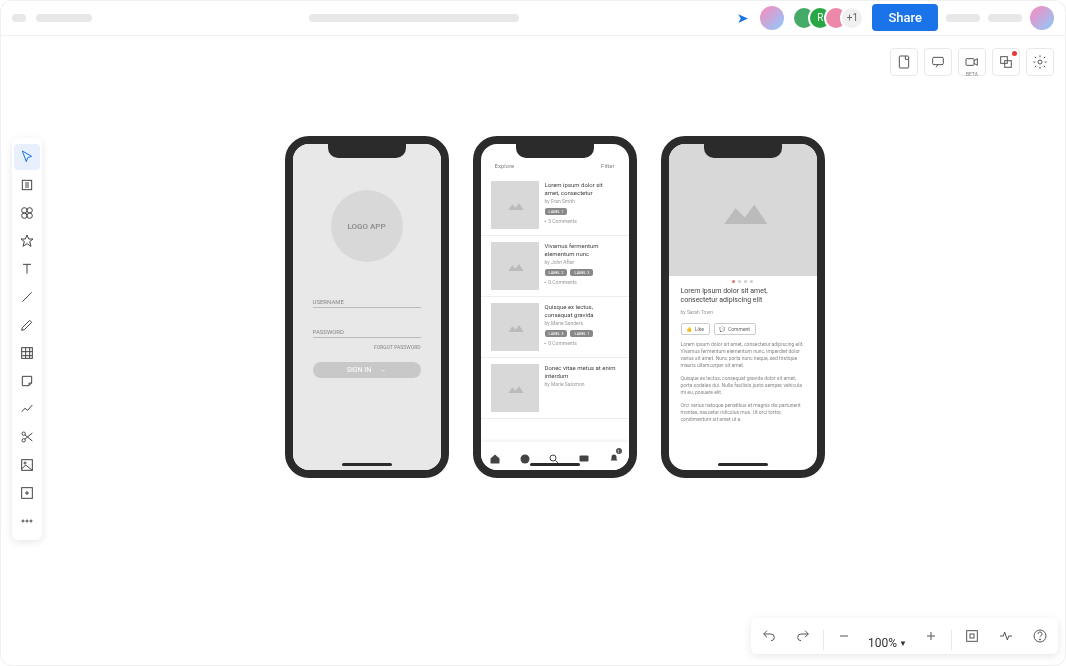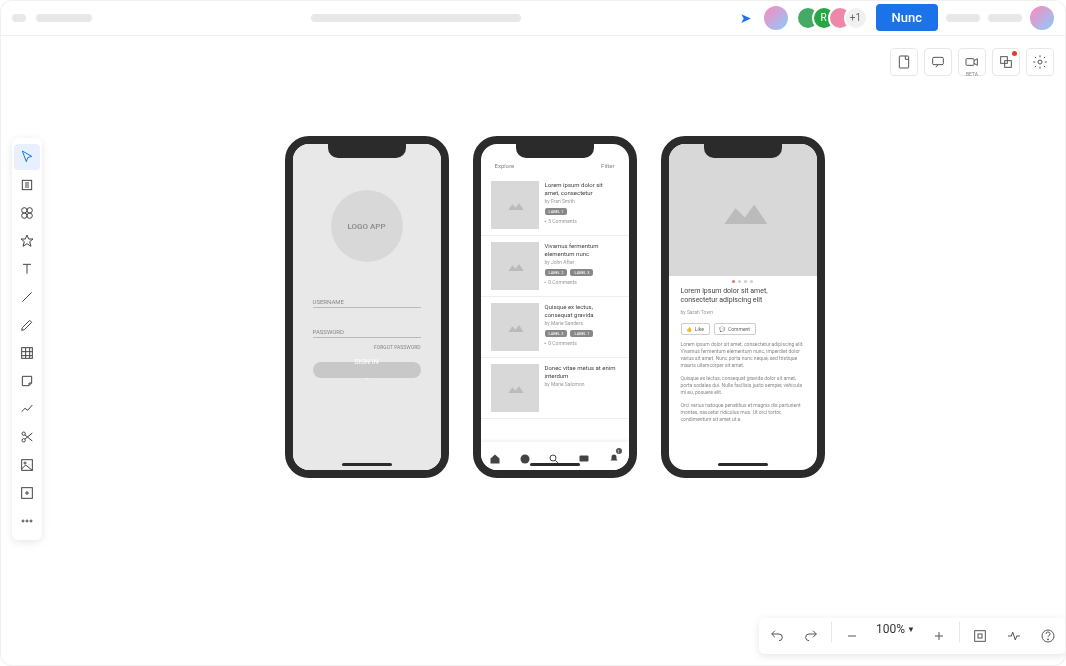--- a/index.html
+++ b/index.html
@@ -40,21 +40,21 @@
 .phone { width: 164px; height: 342px; background: #fff; border: 8px solid #2b2b2b; border-radius: 24px; position: relative; overflow: hidden; }
 .phone-notch { position: absolute; top: 0; left: 50%; transform: translateX(-50%); width: 78px; height: 14px; background: #2b2b2b; border-radius: 0 0 10px 10px; z-index: 2; }
 .phone-home { position: absolute; bottom: 4px; left: 50%; transform: translateX(-50%); width: 50px; height: 3px; background: #2b2b2b; border-radius: 2px; }
 .phone-content { position: absolute; inset: 0; overflow: hidden; }
 
 
 .p1 { background: #e8e8e8; }
 .p1 .logo-circle { width: 72px; height: 72px; border-radius: 50%; background: #d8d8d8; margin: 46px auto 0; display: flex; align-items: center; justify-content: center; font-size: 8px; color: #888; font-weight: 500; }
 .p1 .field-row { margin: 20px 20px 0; border-bottom: 1px solid #bbb; padding-bottom: 2px; font-size: 6px; color: #888; }
 .p1 .forgot { text-align: right; margin: 6px 20px 0; font-size: 5px; color: #888; }
-.p1 .signin-btn { margin: 12px 20px 0; background: #c8c8c8; border-radius: 10px; height: 16px; display: flex; align-items: center; justify-content: center; font-size: 7px; color: #fff; gap: 8px; flex-direction: column; }
+.p1 .signin-btn { margin: 12px 20px 0; background: #c8c8c8; border-radius: 10px; height: 16px; display: flex; align-items: center; justify-content: center; font-size: 7px; color: #fff; gap: 8px; }
 
 
 .p2-header { display: flex; justify-content: space-between; padding: 18px 14px 6px; font-size: 6px; color: #888; }
 .p2-list { height: 274px; overflow: hidden; }
 .p2-item { display: flex; padding: 6px 10px; border-bottom: 1px solid #eee; gap: 6px; }
 .p2-thumb { width: 48px; height: 48px; background: #d8d8d8; display: flex; align-items: center; justify-content: center; flex-shrink: 0; }
 .p2-thumb svg { width: 20px; height: 14px; fill: #bbb; }
 .p2-body { flex: 1; }
 .p2-title { font-size: 6px; color: #444; line-height: 1.3; }
 .p2-author { font-size: 5px; color: #999; margin-top: 1px; }
@@ -72,21 +72,21 @@
 .p3-dot { width: 3px; height: 3px; border-radius: 50%; background: #ccc; }
 .p3-dot.active { background: #e57373; }
 .p3-body { padding: 4px 12px; }
 .p3-title { font-size: 7px; color: #444; line-height: 1.3; }
 .p3-author { font-size: 5px; color: #999; margin-top: 4px; }
 .p3-actions { display: flex; gap: 4px; margin-top: 8px; }
 .p3-action-btn { border: 1px solid #ccc; border-radius: 2px; padding: 2px 5px; font-size: 5px; color: #666; display: flex; align-items: center; gap: 2px; }
 .p3-para { font-size: 5px; color: #888; line-height: 1.4; margin-top: 6px; }
 
 
-.bottombar { position: absolute; bottom: 12px; right: 0; display: flex; gap: 6px; align-items: flex-start; background: #fff; border-radius: 6px; box-shadow: 0 2px 8px rgba(0,0,0,0.1); padding: 4px; }
+.bottombar { position: absolute; bottom: 12px; right: 8px; display: flex; gap: 6px; align-items: flex-end; background: #fff; border-radius: 6px; box-shadow: 0 2px 8px rgba(0,0,0,0.1); padding: 4px; }
 .bb-btn { width: 28px; height: 28px; display: flex; align-items: center; justify-content: center; cursor: pointer; border-radius: 4px; }
 .bb-btn svg { width: 16px; height: 16px; stroke: #555; fill: none; stroke-width: 1.5; }
 .bb-zoom { font-size: 12px; color: #333; padding: 0 4px; display: flex; align-items: center; gap: 2px; }
 .bb-sep { width: 1px; height: 20px; background: #e8e8e8; }
 
 
 .app-frame { position: absolute; inset: 0; border-radius: 12px; box-shadow: inset 0 0 0 1px #f0f0f0; pointer-events: none; }
 </style>
 </head>
 <body>
@@ -101,21 +101,21 @@
   </div>
   <div class="topbar-right">
     <span class="cursor-icon">➤</span>
     <span class="avatar" style="background:linear-gradient(135deg,#f8b,#8cf)"></span>
     <div class="avatar-stack">
       <span class="avatar" style="background:#4a6"></span>
       <span class="avatar" style="background:#28a745;color:#fff;font-size:10px;display:flex;align-items:center;justify-content:center">R</span>
       <span class="avatar" style="background:#e8a"></span>
       <span class="plus-badge">+1</span>
     </div>
-    <button class="share-btn">Nunc</button>
+    <button class="share-btn">Share</button>
     <div class="pill" style="width:34px"></div>
     <div class="pill" style="width:34px"></div>
     <span class="avatar" style="background:linear-gradient(135deg,#f8b,#8cf)"></span>
   </div>
 </div>
 
 <div class="right-toolbar">
   <div class="rt-btn">
       <svg viewBox="0 0 24 24" fill="none" stroke="#555" stroke-width="1.5">
         <rect x="5" y="3" width="14" height="18" rx="1"></rect>

